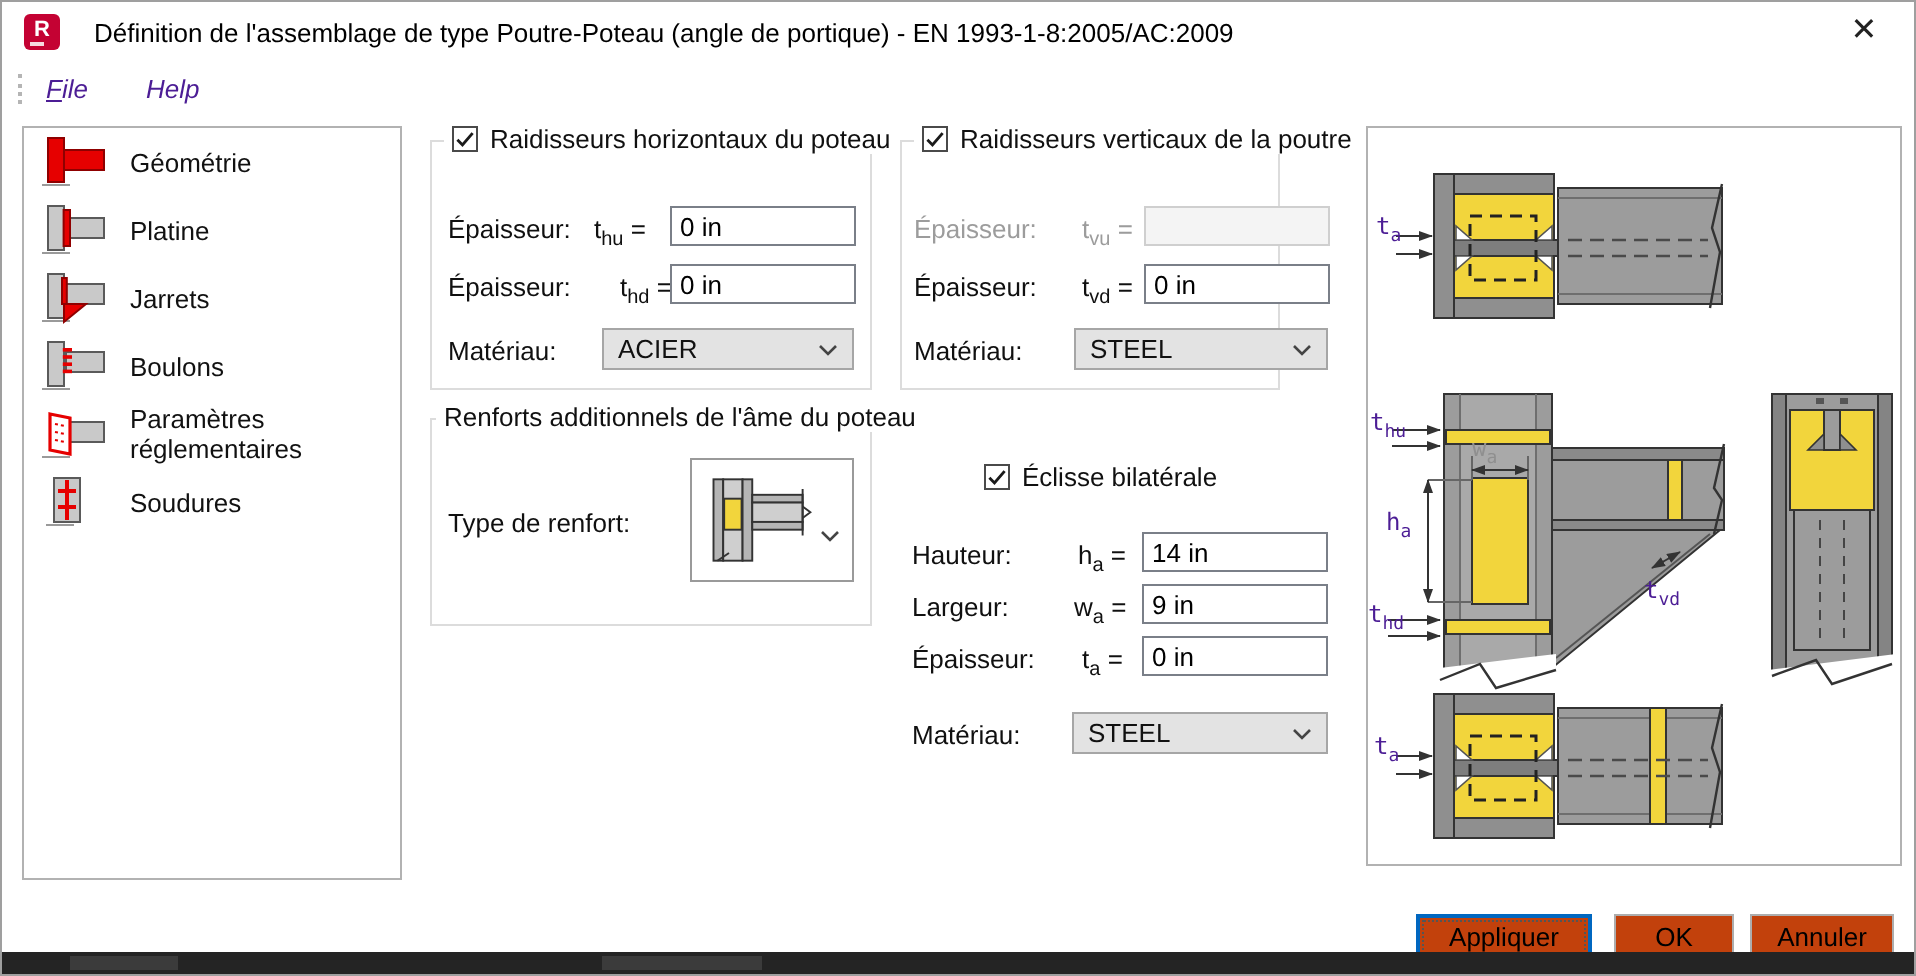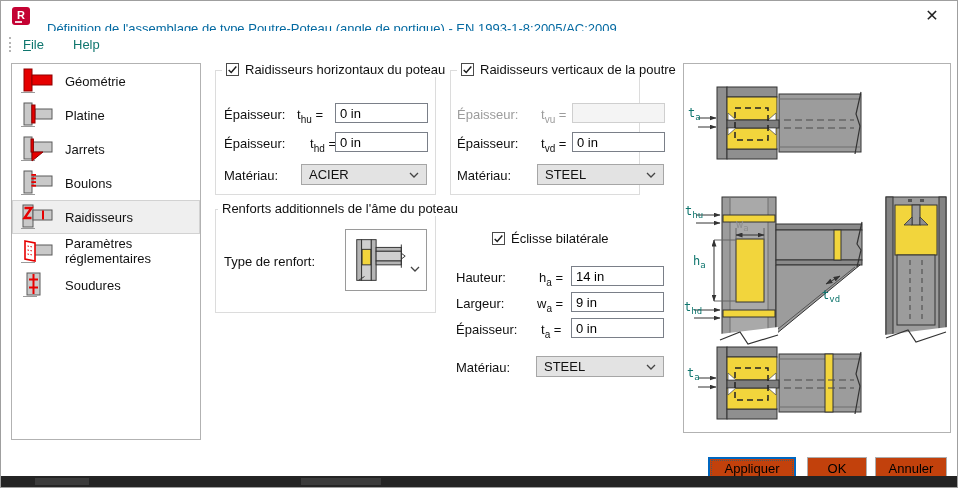--- a/index.html
+++ b/index.html
@@ -4,28 +4,28 @@
 <style>
   * { margin:0; padding:0; box-sizing:border-box; }
   html,body { width:958px; height:488px; font-family:"Liberation Sans", sans-serif; background:#fff; }
   .window { position:absolute; inset:0; background:#fff; border:1px solid #9f9f9f; overflow:hidden; }
 
   
   .titlebar { position:absolute; top:0; left:0; right:0; height:30px; background:#fff; }
   .app-icon { position:absolute; left:11px; top:6px; width:18px; height:18px; border-radius:3px;
               background:#c40233; color:#fff; font-size:11px; font-weight:bold; text-align:center; line-height:17px; }
   .app-icon::after { content:""; position:absolute; left:3px; bottom:2px; width:7px; height:2px; background:#fff; opacity:.85; }
-  .title { position:absolute; left:46px; top:0; height:30px; line-height:31px; font-size:13px; color:#0369a1; white-space:nowrap;margin-top:12px; }
+  .title { position:absolute; left:46px; top:0; height:30px; line-height:31px; font-size:13px; color:#000000; white-space:nowrap; }
   .close-btn { position:absolute; right:6px; top:1px; width:38px; height:28px; text-align:center; line-height:28px;
                font-size:16px; color:#222; cursor:pointer; }
 
   
   .menubar { position:absolute; top:30px; left:0; right:0; height:27px; background:#fff; }
   .grip { position:absolute; left:8px; top:6px; height:15px; width:0; border-left:2px dotted #b5b5b5; }
-  .menu-item { position:absolute; top:0; height:27px; line-height:27px; font-size:13px; color:#0f766e; padding:0 6px; cursor:default; display:inline-block; }
+  .menu-item { position:absolute; top:0; height:27px; line-height:27px; font-size:13px; color:#4c1d95; padding:0 6px; cursor:default; display:inline-block;font-style:italic; }
   .menu-item.accesskey::first-letter { text-decoration:underline; }
   #menu-file { left:16px; } #menu-help { left:66px; }
 
   
   .sidebar { position:absolute; left:10px; top:62px; width:190px; height:377px; border:1px solid #b2b2b2; background:#fff; }
   .side-item { position:relative; height:34px; display:flex; align-items:center; gap:9px; padding-left:5px;
                font-size:13px; color:#111; border:1px solid transparent; cursor:pointer; }
   .side-item.selected { background:#efefef; border-color:#d2d2d2; }
   .side-item svg { width:38px; height:28px; flex:0 0 auto; }
 
@@ -55,21 +55,21 @@
   
   .type-combo { position:absolute; left:129px; top:19px; width:82px; height:62px; background:#fff; border:1px solid #9a9a9a;
                 display:flex; align-items:center; cursor:pointer; }
   .type-combo .chev { position:absolute; right:6px; top:28px; }
 
   
   .eclisse-head { position:absolute; left:455px; top:230px; display:flex; align-items:center; gap:6px; font-size:13px; color:#101010;padding-left:36px; }
 
   
   .diagram-panel { position:absolute; left:682px; top:62px; width:268px; height:370px; border:1px solid #b2b2b2; background:#fff; }
-  .dlabel { position:absolute; font-family:"DejaVu Sans Mono",monospace; font-size:12px; color:#0f766e; }
+  .dlabel { position:absolute; font-family:"DejaVu Sans Mono",monospace; font-size:12px; color:#4c1d95; }
   .dlabel sub { font-size:9px; }
   .dlabel.dim-gray { color:#8f8f8f; }
 
   
   .btn { position:absolute; top:456px; height:23px; background:#c2410c; border:1px solid #adadad;
          font-family:"Liberation Sans",sans-serif; font-size:13px; color:#000; cursor:pointer; }
   .btn.focused { border:1px solid #0067c0; box-shadow:inset 0 0 0 1px #0067c0; outline:1px dotted #555; outline-offset:-4px; }
   #btn-apply { left:707px; width:88px; } #btn-ok { left:806px; width:60px; } #btn-cancel { left:874px; width:72px; }
 
   .taskbar { position:absolute; left:0; right:0; bottom:0; height:11px; background:#242424; }
@@ -124,30 +124,20 @@
       <svg viewBox="0 0 38 28">
         <line x1="3" y1="25.5" x2="17" y2="25.5" stroke="#9a9a9a"></line>
         <rect x="6" y="2" width="8" height="22" fill="#c9c9c9" stroke="#5a5a5a"></rect>
         <rect x="15" y="7" width="19" height="10" fill="#c9c9c9" stroke="#5a5a5a"></rect>
         <rect x="13.4" y="5" width="4.6" height="1.8" fill="#e60000"></rect>
         <rect x="13.4" y="8.6" width="4.6" height="1.8" fill="#e60000"></rect>
         <rect x="13.4" y="12.2" width="4.6" height="1.8" fill="#e60000"></rect>
         <rect x="13.4" y="15.8" width="4.6" height="1.8" fill="#e60000"></rect>
       </svg>
       <span>Boulons</span>
-    </div>
-    <div class="side-item selected">
-      <svg viewBox="0 0 38 28">
-        <line x1="3" y1="25.5" x2="17" y2="25.5" stroke="#9a9a9a"></line>
-        <rect x="5" y="2" width="10" height="22" fill="#c9c9c9" stroke="#5a5a5a"></rect>
-        <polyline points="6.5,5 13.5,5 6.5,15 13.5,15" fill="none" stroke="#e60000" stroke-width="2.4"></polyline>
-        <rect x="15" y="7" width="19" height="10" fill="#c9c9c9" stroke="#5a5a5a"></rect>
-        <line x1="25" y1="7.5" x2="25" y2="16.5" stroke="#e60000" stroke-width="2"></line>
-      </svg>
-      <span>Raidisseurs</span>
     </div>
     <div class="side-item">
       <svg viewBox="0 0 38 28">
         <line x1="3" y1="25.5" x2="17" y2="25.5" stroke="#9a9a9a"></line>
         <rect x="16" y="8" width="18" height="10" fill="#c9c9c9" stroke="#5a5a5a"></rect>
         <polygon points="7,4 17,6 17,24 7,22" fill="#fff" stroke="#e60000" stroke-width="1.6"></polygon>
         <line x1="9.5" y1="9" x2="14.5" y2="10" stroke="#e60000" stroke-dasharray="1.5 1.5"></line>
         <line x1="9.5" y1="13" x2="14.5" y2="14" stroke="#e60000" stroke-dasharray="1.5 1.5"></line>
         <line x1="9.5" y1="17" x2="14.5" y2="18" stroke="#e60000" stroke-dasharray="1.5 1.5"></line>
       </svg>

